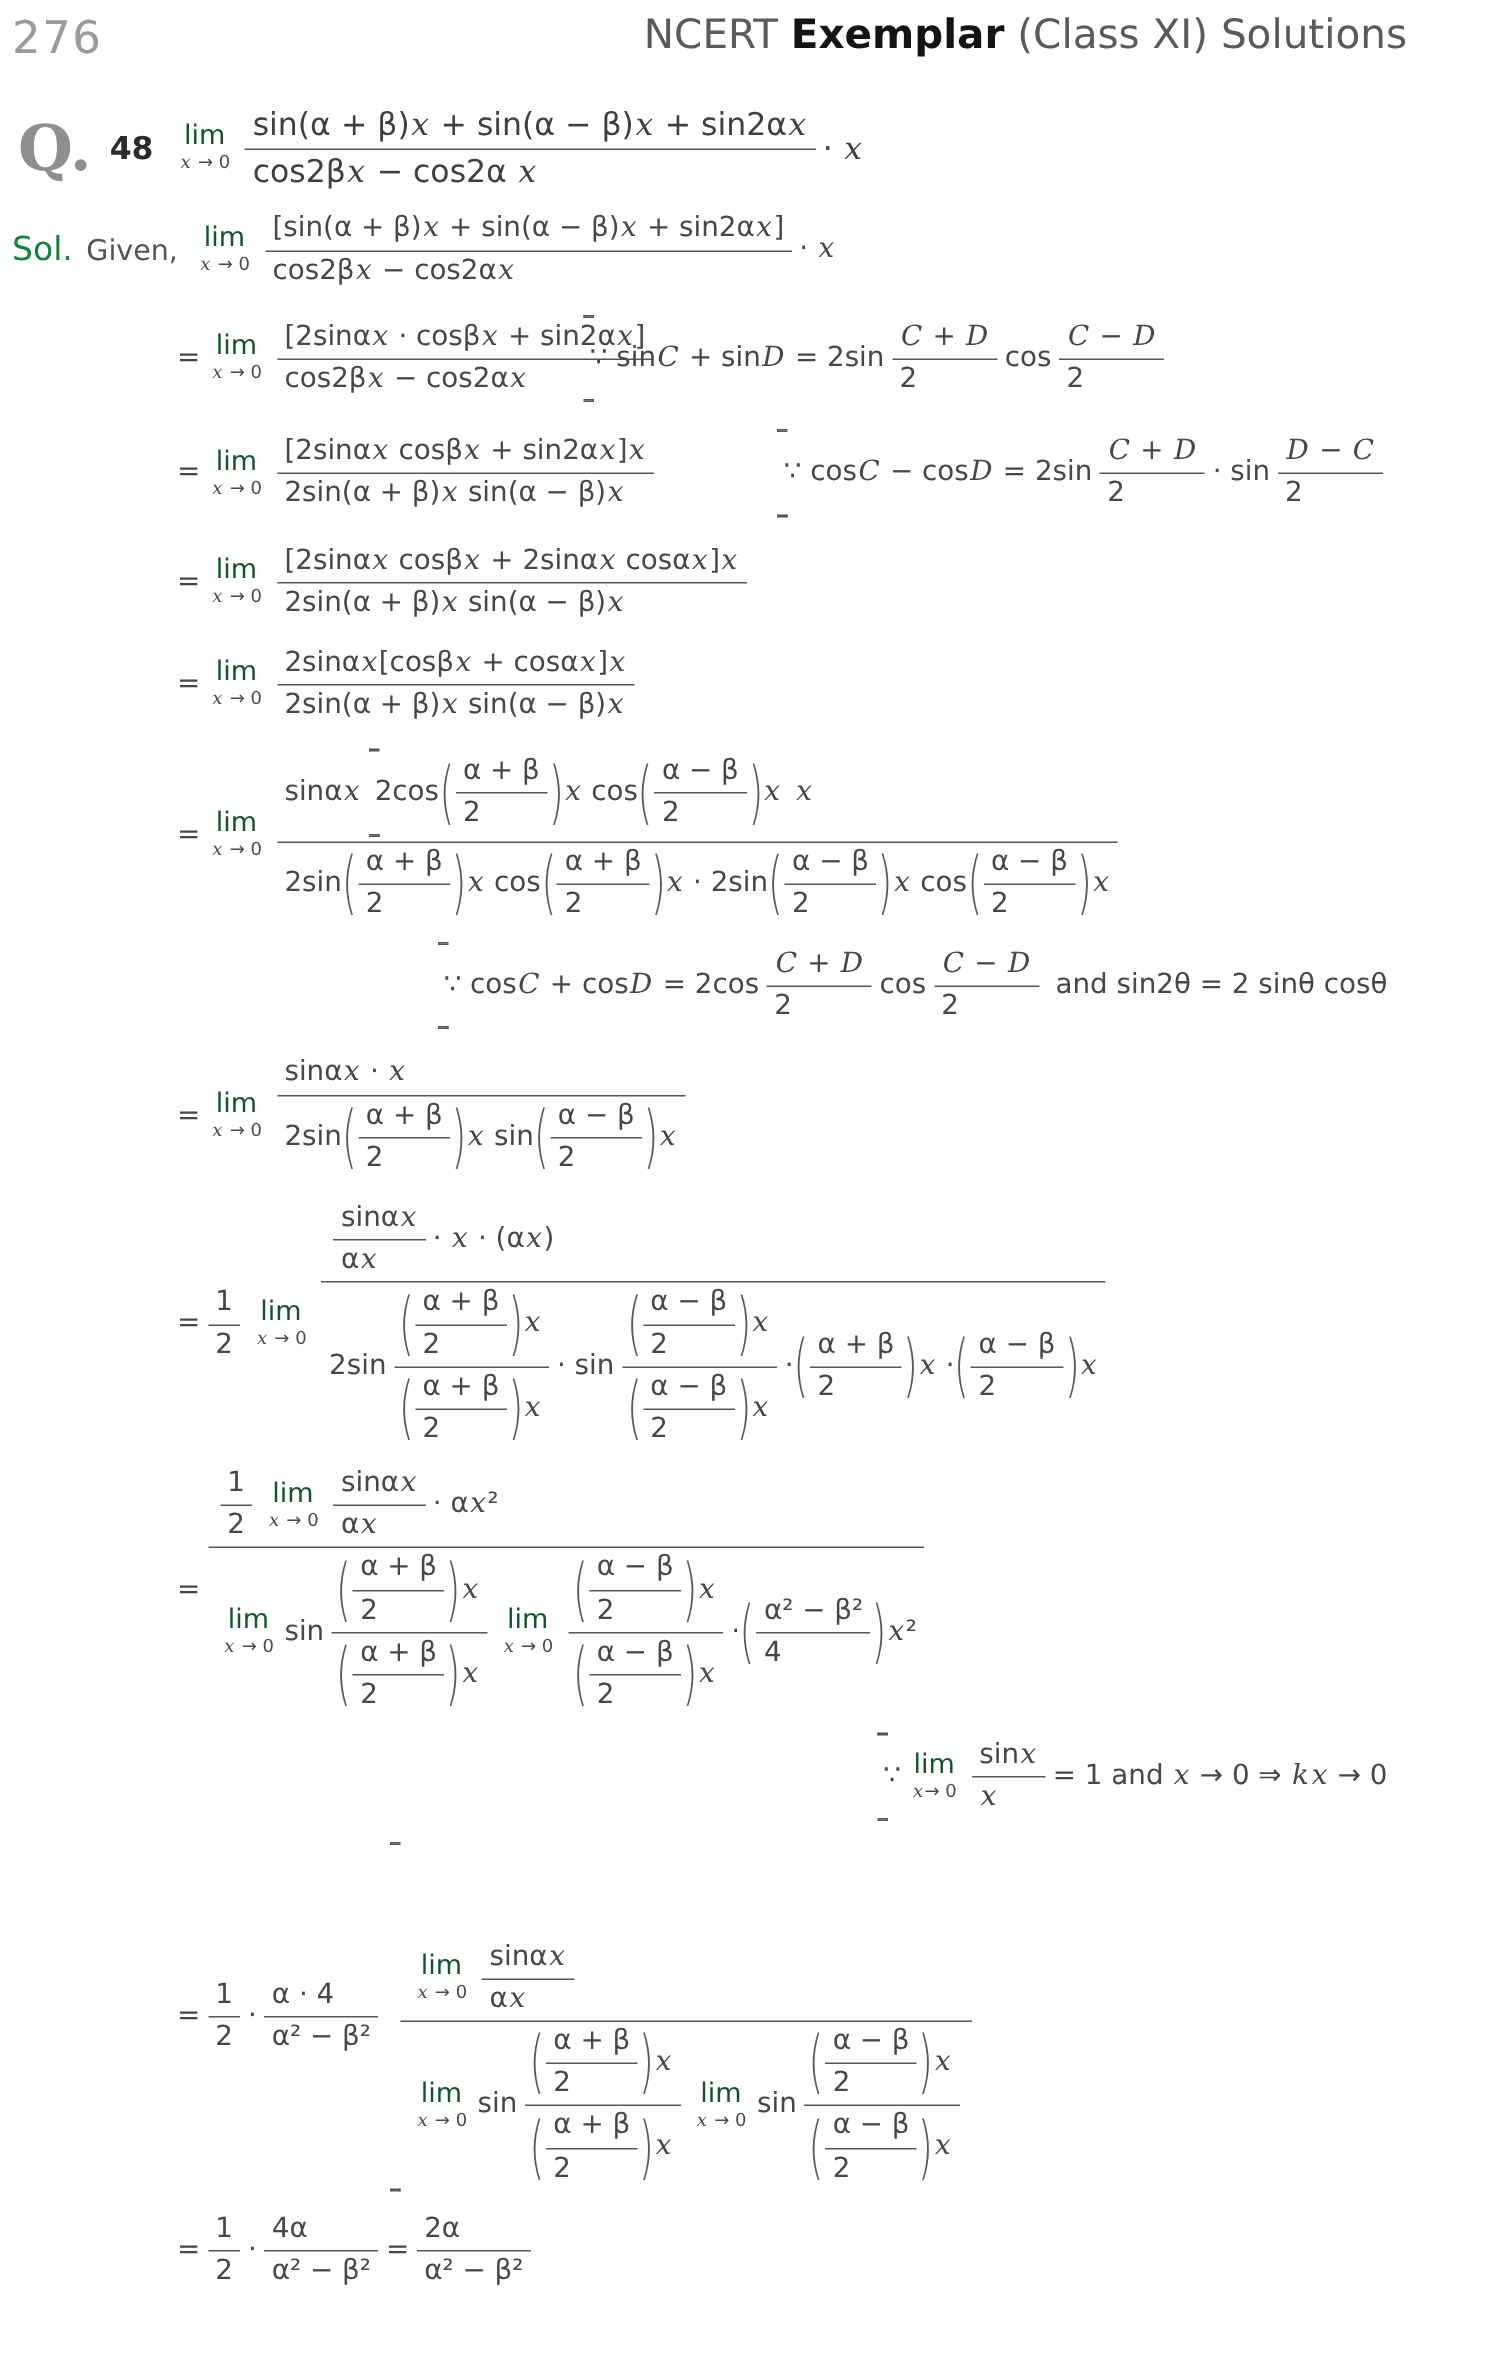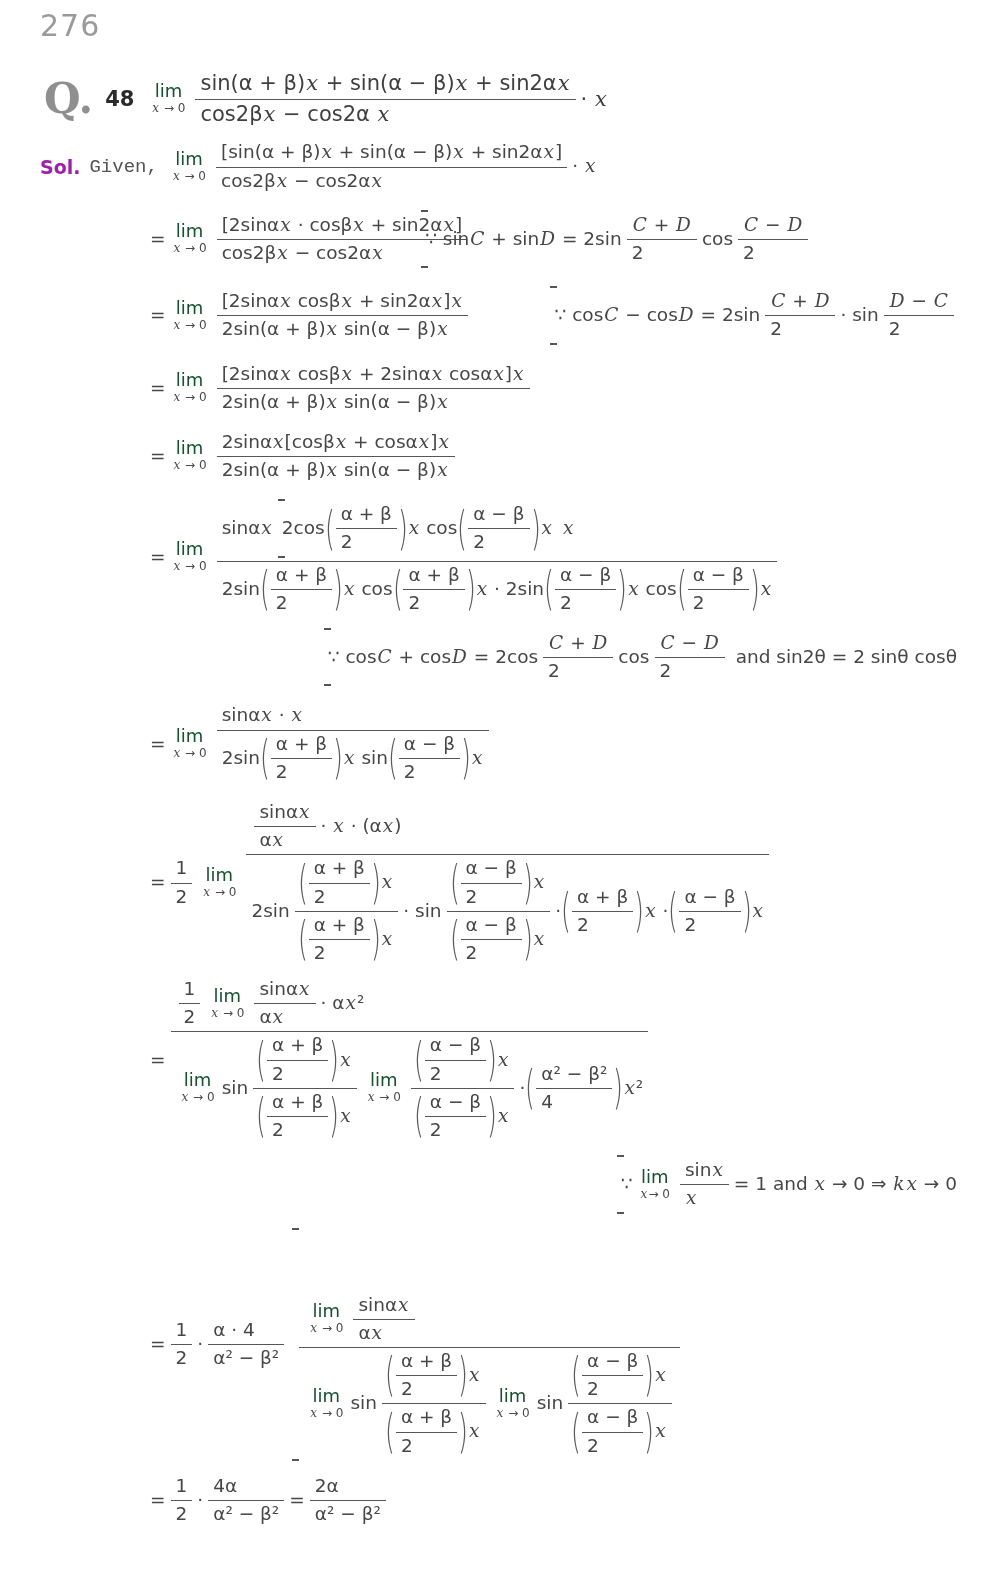--- a/index.html
+++ b/index.html
@@ -1,33 +1,33 @@
 <!DOCTYPE html>
 <html><head>
 <meta charset="utf-8">
 <style>
   html,body{margin:0;padding:0;background:#ffffff;}
   .page{
     position:relative; width:948px; height:1586px; background:#fff;
     font-family:"DejaVu Sans","Liberation Sans",sans-serif;
-    color:#474747; overflow:hidden; box-sizing:border-box; padding:6px 8px 0 8px;margin-left:32px;
+    color:#474747; overflow:hidden; box-sizing:border-box; padding:6px 8px 0 8px;
   }
   
   .header{display:flex; justify-content:space-between; align-items:flex-start; padding:2px 2px 0 0;}
   .pageno{font-size:30px; color:#9a9a9a; letter-spacing:1px;}
   .htitle{font-size:27px; color:#5a5a5a;}
   .htitle b{color:#141414; font-weight:bold;}
   
   .qline{display:flex; align-items:center; gap:12px; padding-left:4px; margin-top:28px; font-size:21px; color:#3f3f3f;}
   .qmark{font-family:"DejaVu Serif","Liberation Serif",serif; font-size:42px; font-weight:bold; color:#8f8f8f; line-height:1;}
   .qnum{font-size:21px; font-weight:bold; color:#2b2b2b;}
   
   .solline{display:flex; align-items:center; gap:9px; padding-left:0px; margin-top:14px; font-size:18.5px;}
-  .sollabel{font-size:19px; font-weight:bold; color:#a21caf;}
-  .givenlabel{font-size:19px; color:#555;font-family:Liberation Mono, monospace;}
+  .sollabel{font-size:22px; font-weight:normal; color:#15803d;}
+  .givenlabel{font-size:19px; color:#555;}
   
   .step{display:flex; align-items:center; padding-left:110px; margin:18px 0; font-size:18.5px;}
   .step.spread-pair{justify-content:space-between; padding-right:8px;}
   .step.note-right{justify-content:flex-end; padding-left:0; padding-right:8px;}
   .step.overlap-pair .note{margin-left:-52px;}
   .step.tight{margin:14px 0;}
   
   .math{display:inline-flex; align-items:center;}
   .mrow{display:inline-flex; align-items:center; gap:2px; white-space:pre;}
   .mrow > *{flex-shrink:0;}
@@ -47,20 +47,21 @@
   .sqbl{border-left:1.8px solid #555; border-top:1.8px solid #555; border-bottom:1.8px solid #555;}
   .sqbr{border-right:1.8px solid #555; border-top:1.8px solid #555; border-bottom:1.8px solid #555;}
 </style>
 </head>
 <body>
 
 <div class="page">
 
   <div class="header">
     <span class="pageno">276</span>
+    <span class="htitle"><span>NCERT </span><b>Exemplar</b><span> (Class XI) Solutions</span></span>
   </div>
 
   <div class="qline">
     <span class="qmark">Q.</span>
     <span class="qnum">48</span>
     <span class="math">
         <span class="mrow"><span class="limit"><span class="limtop">lim</span><span class="limsub"><span class="mtext"><span class="vi">x</span><span> → 0</span></span></span></span><span class="frac"><span class="fnum"><span class="mtext"><span>sin(α + β)</span><span class="vi">x</span><span> + sin(α − β)</span><span class="vi">x</span><span> + sin2α</span><span class="vi">x</span></span></span><span class="fbar"></span><span class="fden"><span class="mtext"><span>cos2β</span><span class="vi">x</span><span> − cos2α </span><span class="vi">x</span></span></span></span><span class="mtext"><span>· </span><span class="vi">x</span></span></span>
       </span>
   </div>
 

